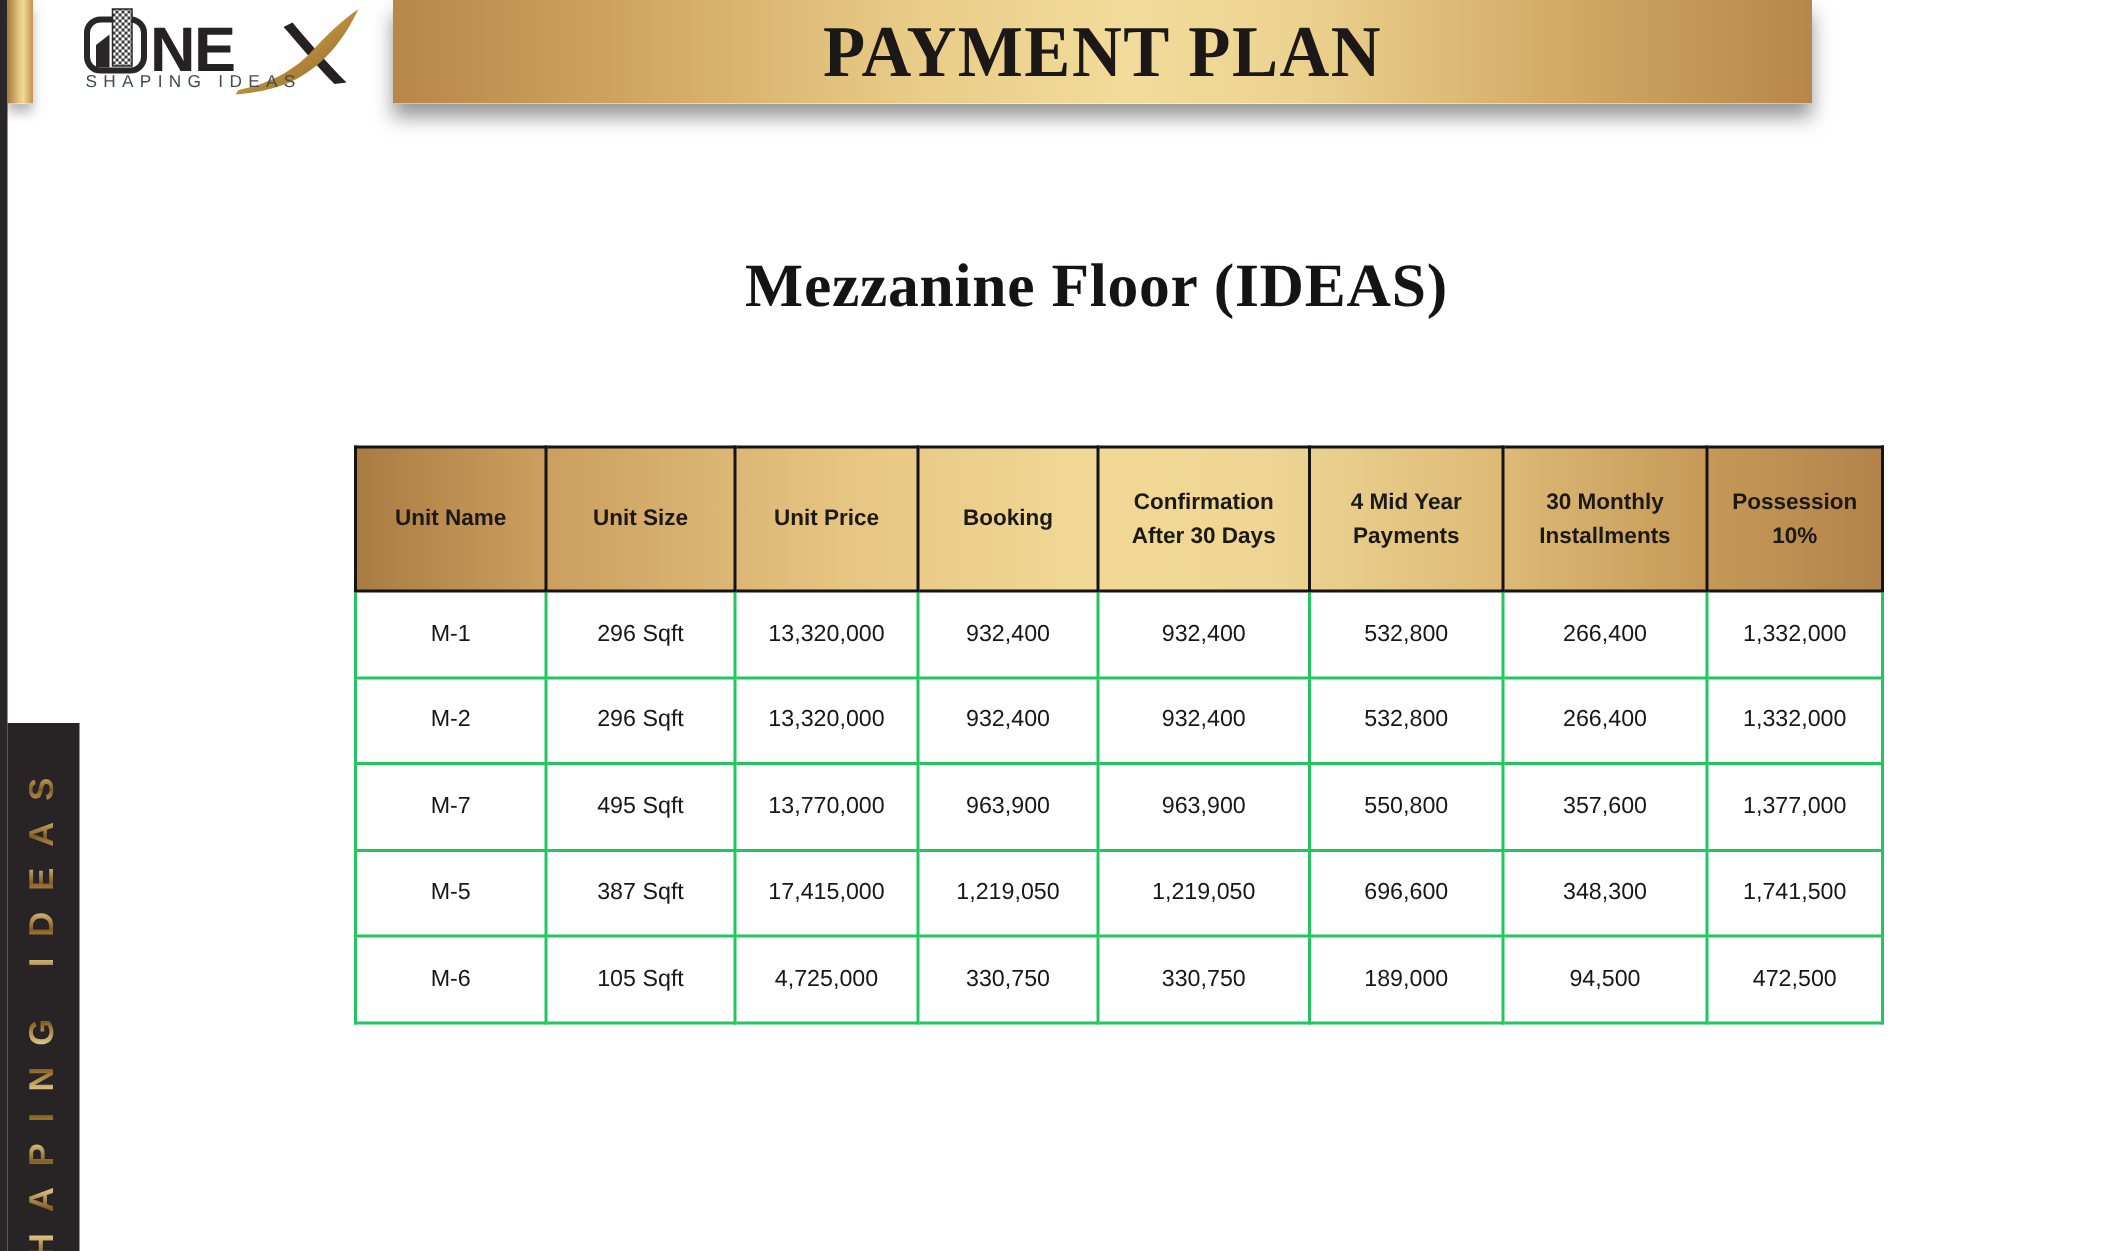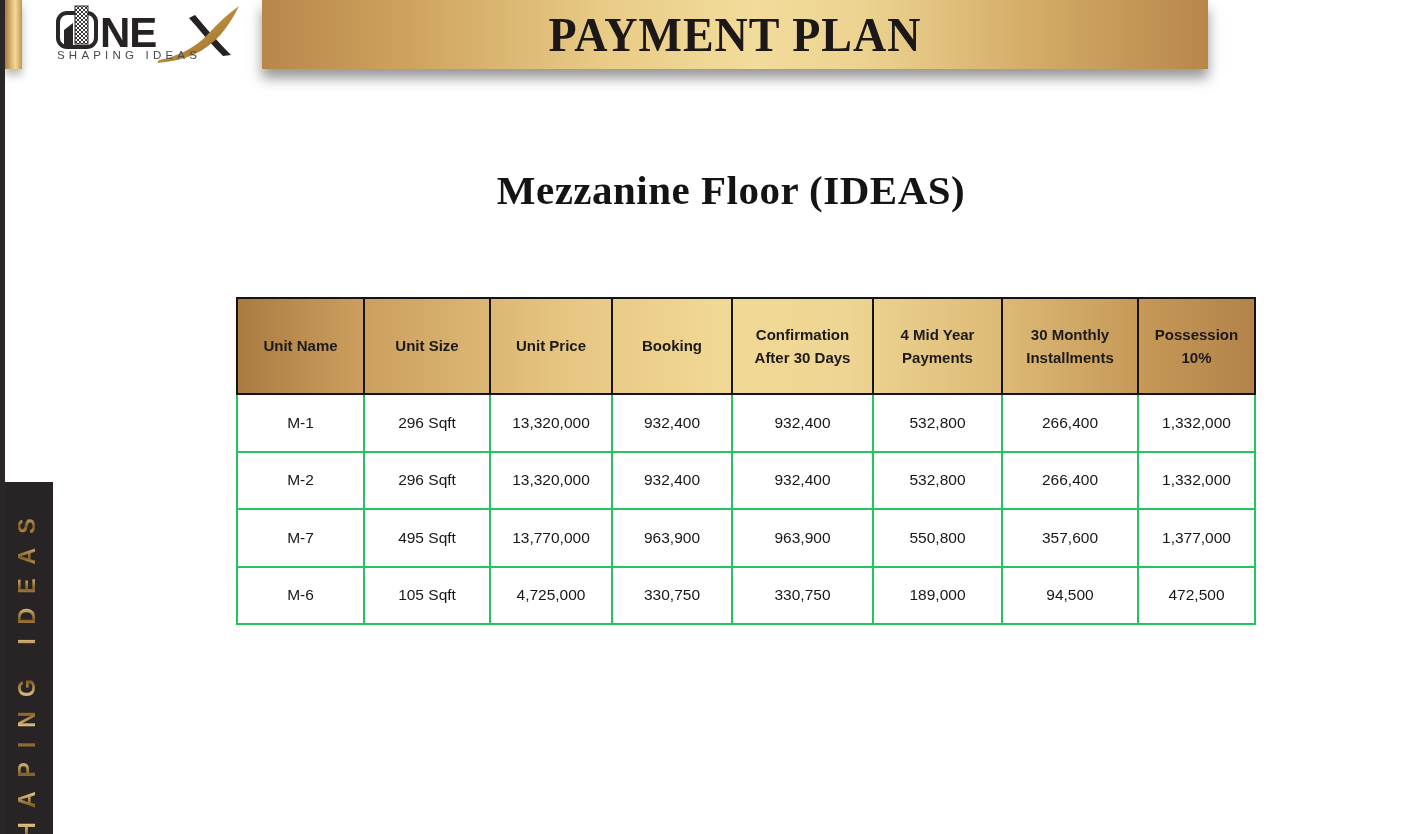--- a/index.html
+++ b/index.html
@@ -187,20 +187,30 @@
             <td>M-7</td>
             <td>495 Sqft</td>
             <td>13,770,000</td>
             <td>963,900</td>
             <td>963,900</td>
             <td>550,800</td>
             <td>357,600</td>
             <td>1,377,000</td>
           </tr>
           <tr>
+            <td>M-5</td>
+            <td>387 Sqft</td>
+            <td>17,415,000</td>
+            <td>1,219,050</td>
+            <td>1,219,050</td>
+            <td>696,600</td>
+            <td>348,300</td>
+            <td>1,741,500</td>
+          </tr>
+          <tr>
             <td>M-6</td>
             <td>105 Sqft</td>
             <td>4,725,000</td>
             <td>330,750</td>
             <td>330,750</td>
             <td>189,000</td>
             <td>94,500</td>
             <td>472,500</td>
           </tr>
         </tbody>

